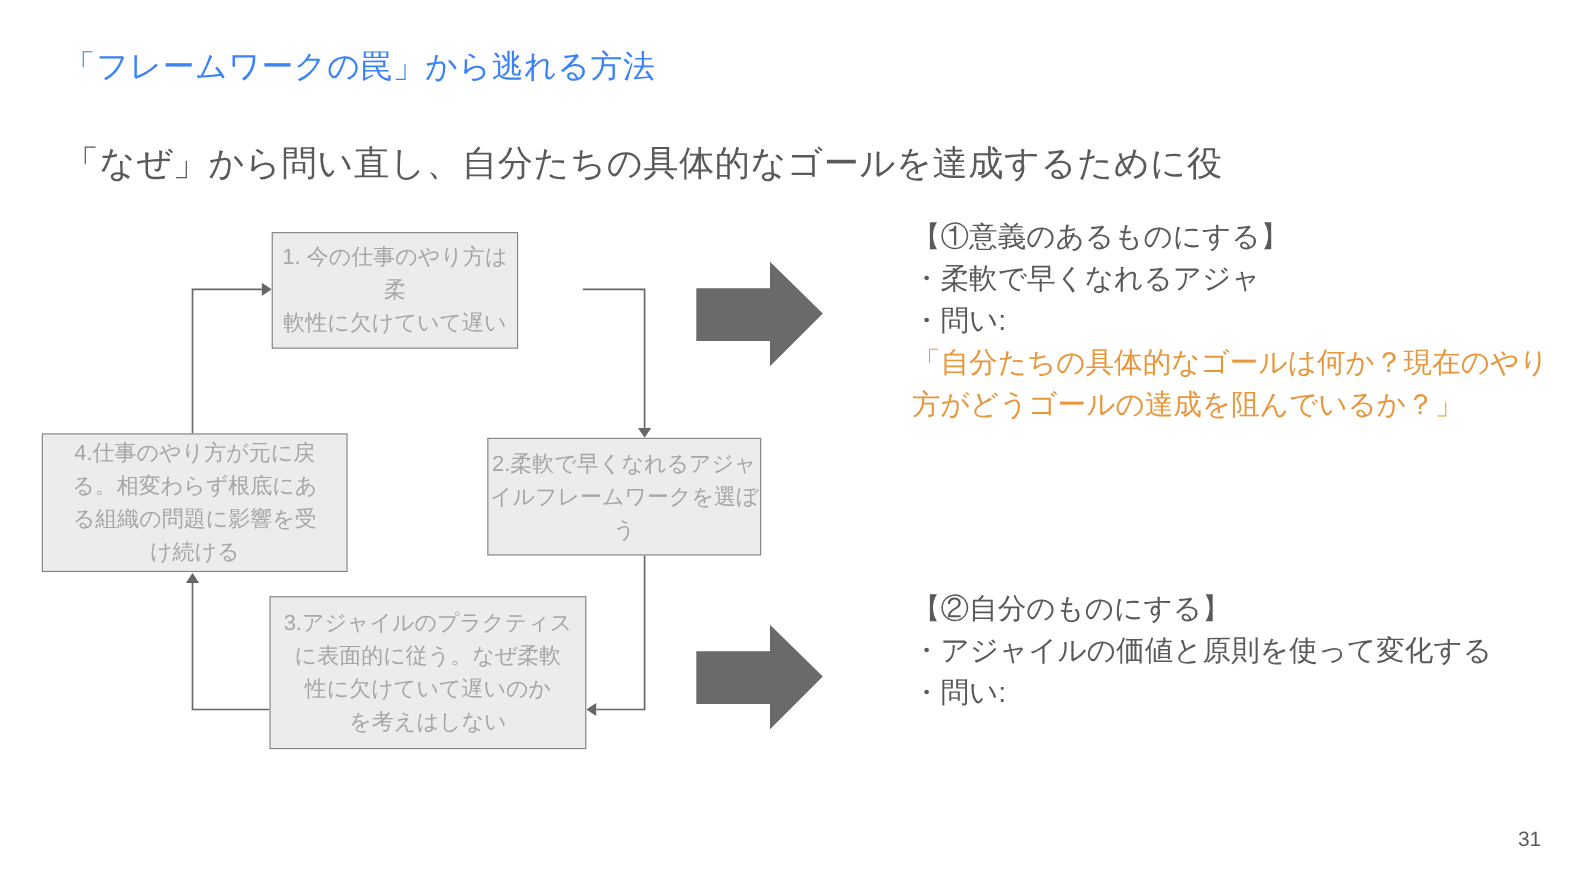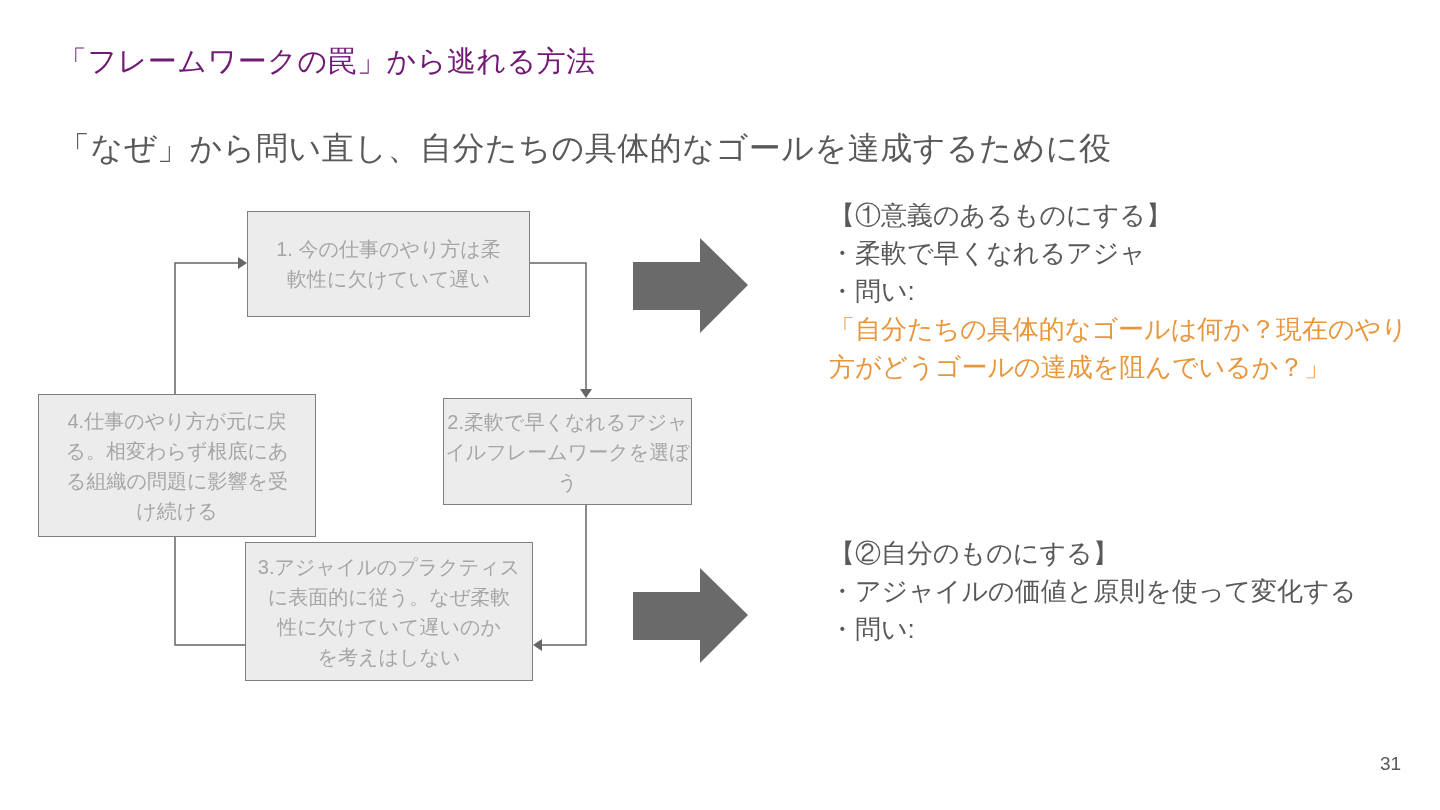--- a/index.html
+++ b/index.html
@@ -8,43 +8,43 @@
     width:1440px;height:810px;
     background:#ffffff;
     font-family:"Liberation Sans", sans-serif;
     overflow:hidden;
   }
   .pre{white-space:pre-line;}
   
   #title{
     position:absolute;left:58px;top:44px;
     font-size:29px;line-height:34px;
-    color:#701a75;letter-spacing:.5px;
+    color:#3b82f6;letter-spacing:.5px;
   }
   #subtitle{
     position:absolute;left:58px;top:128px;
     font-size:32px;line-height:40px;
     color:#595959;letter-spacing:.5px;
   }
   
   .flow-box{
     position:absolute;
     background:#ECECEC;
     border:1px solid #808080;
     color:#A6A6A6;
     font-size:20px;line-height:30px;
     display:flex;align-items:center;justify-content:center;
     text-align:center;
     box-sizing:border-box;
     z-index:2;
   }
-  #box1{left:247px;top:211px;width:283px;height:106px;}
+  #box1{left:247px;top:211px;width:224px;height:106px;}
   #box2{left:443px;top:398px;width:249px;height:107px;}
   #box3{left:245px;top:542px;width:288px;height:139px;}
-  #box4{left:38px; top:394px;width:278px;height:143px;}
+  #box4{left:38px; top:394px;width:278px;height:126px;}
   
   #overlay{
     position:absolute;left:0;top:0;width:1440px;height:810px;
     z-index:1;
   }
   #overlay path{stroke:#666666;stroke-width:1.5;fill:none;}
   #overlay .head{fill:#666666;stroke:none;}
   #overlay .big-arrow{fill:#6A6A6A;stroke:none;}
   
   .note{

